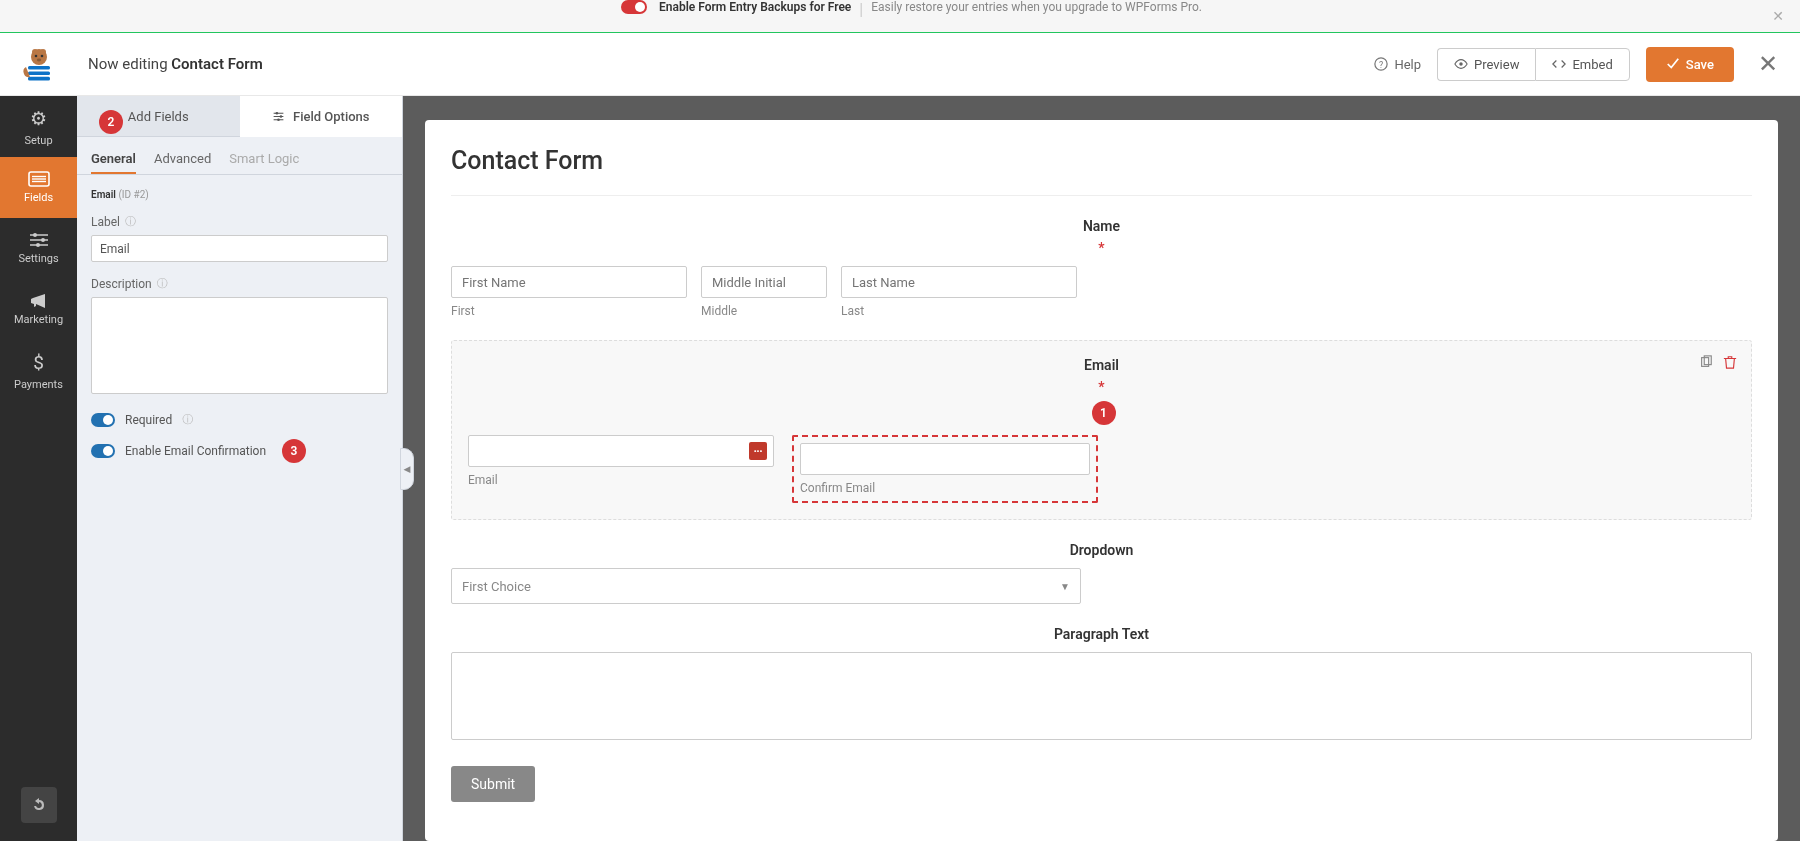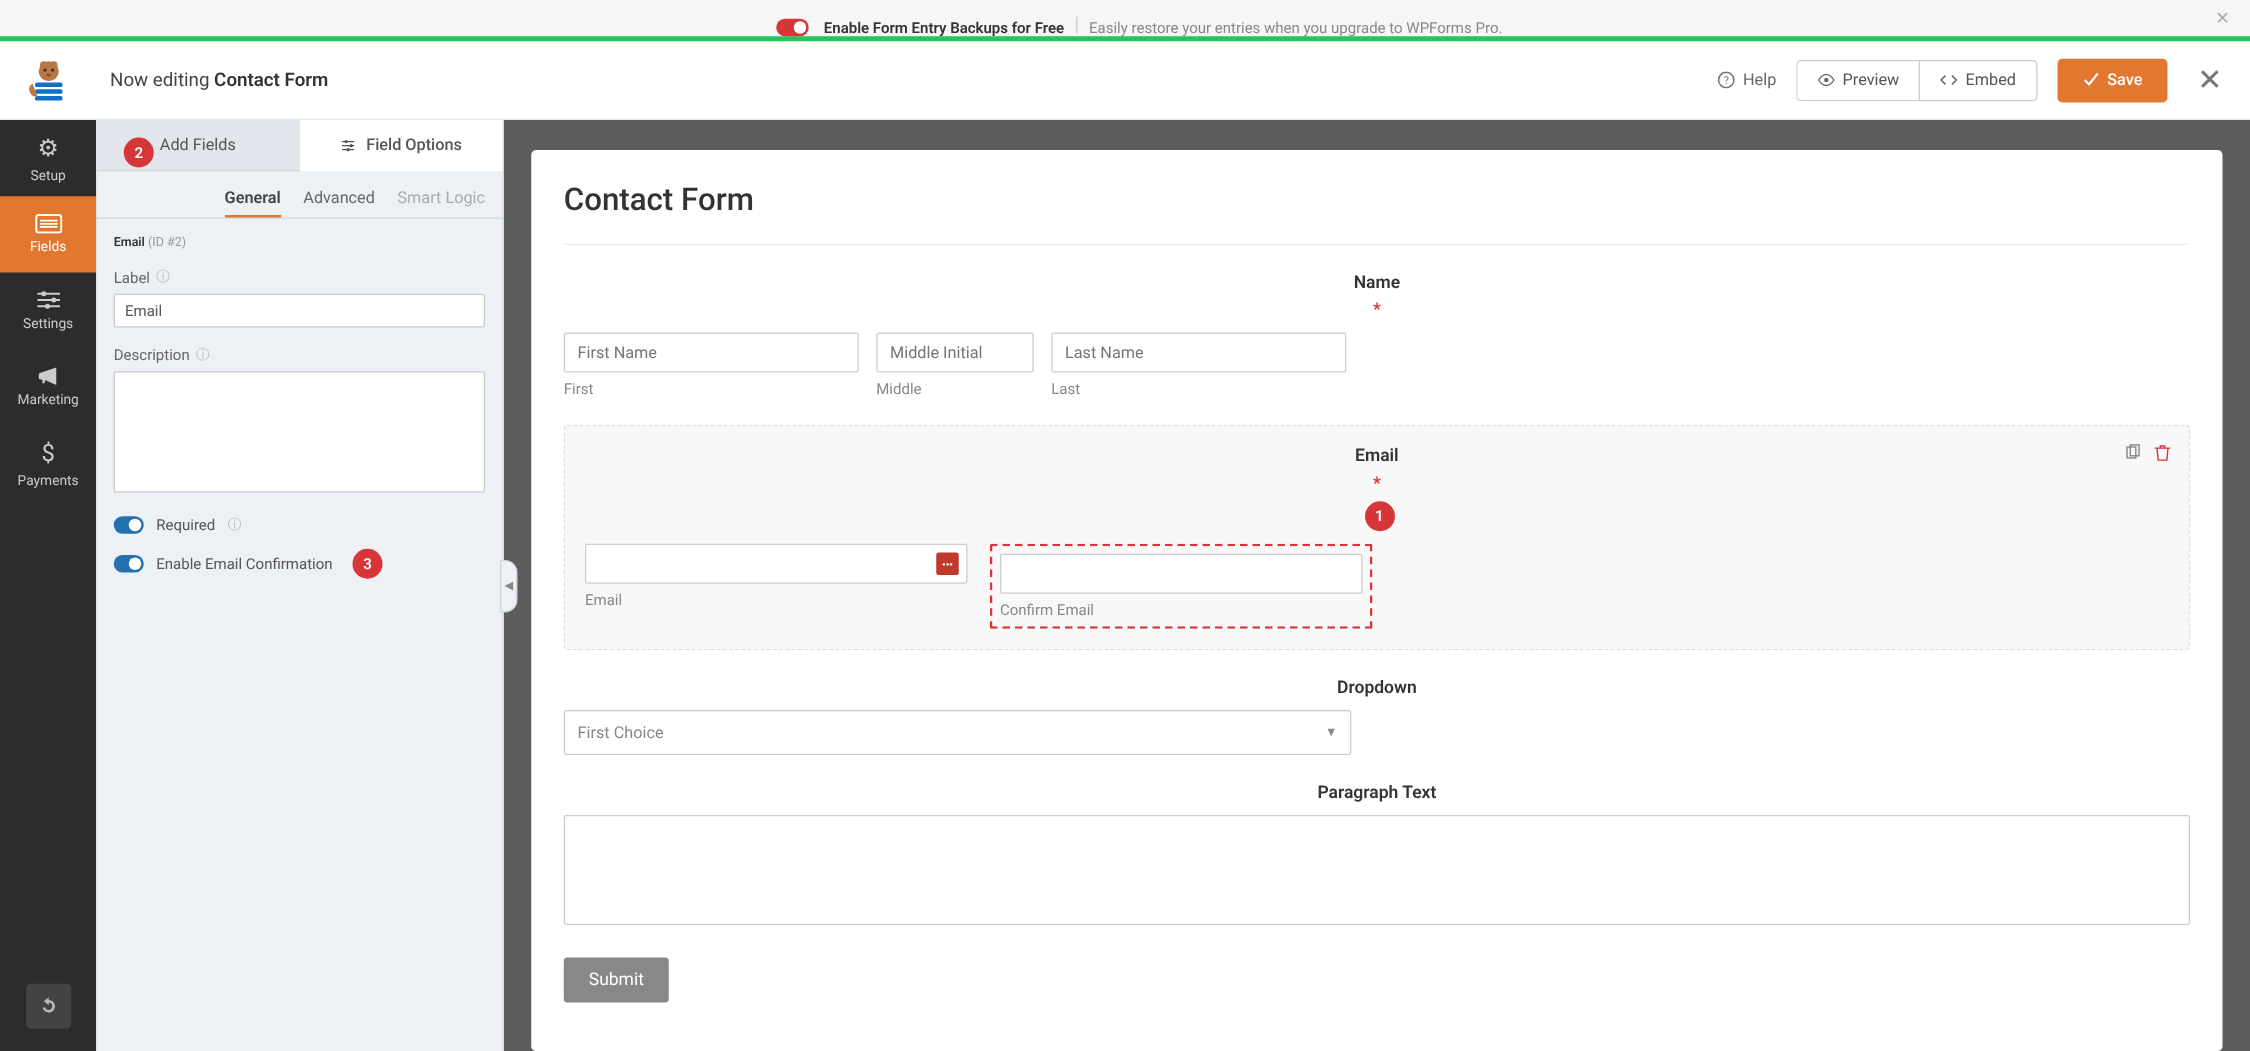--- a/index.html
+++ b/index.html
@@ -1,19 +1,19 @@
 <!DOCTYPE html>
 <html><head>
 <meta charset="utf-8">
 <style>
 * { box-sizing: border-box; margin: 0; padding: 0; font-family: -apple-system, BlinkMacSystemFont, "Segoe UI", Roboto, Arial, sans-serif; }
 body { background: #f0f0f0; width: 1800px; height: 841px; overflow: hidden; }
 
 
-.top-banner { height: 33px; background: #f6f6f6; border-bottom: 4px solid #22c55e; display: flex; align-items: flex-end; justify-content: center; position: relative; padding-left: 23px; }
+.top-banner { height: 33px; background: #f6f6f6; border-bottom: 1px solid #22c55e; display: flex; align-items: flex-start; justify-content: center; position: relative; padding-left: 23px; }
 .banner-toggle { width: 26px; height: 14px; background: #d63638; border-radius: 7px; margin-right: 12px; position: relative; }
 .banner-toggle::after { content: ''; position: absolute; width: 10px; height: 10px; background: #fff; border-radius: 50%; top: 2px; right: 2px; }
 .banner-bold { font-weight: 600; font-size: 12px; color: #333; }
 .banner-sep { margin: 0 8px; color: #ccc; }
 .banner-normal { font-size: 12px; color: #888; }
 .banner-close { position: absolute; right: 16px; top: 50%; transform: translateY(-50%); color: #aaa; cursor: pointer; font-size: 14px; }
 
 
 .header-bar { height: 63px; background: #fff; display: flex; align-items: center; padding: 0 18px; border-bottom: 1px solid #e8e8e8; }
 .logo { width: 42px; height: 42px; display: flex; align-items: center; justify-content: center; margin-right: 28px; }
@@ -36,21 +36,21 @@
 .nav-item.active { background: #e27730; color: #fff; }
 .nav-item .nav-icon { font-size: 19px; }
 .nav-revert { position: absolute; bottom: 18px; left: 50%; transform: translateX(-50%); width: 36px; height: 36px; background: #444; border-radius: 4px; display: flex; align-items: center; justify-content: center; cursor: pointer; color: #bbb; }
 
 
 .options-panel { width: 326px; background: #edf0f5; border-right: 1px solid #d0d5dd; position: relative; }
 .panel-tabs { display: flex; height: 41px; }
 .panel-tab { flex: 1; display: flex; align-items: center; justify-content: center; gap: 8px; font-size: 13px; color: #555; cursor: pointer; background: #e2e6ec; border-bottom: 1px solid #d0d5dd; }
 .panel-tab.active { background: #fff; font-weight: 500; border-bottom: none; }
 .panel-tab-icon { font-size: 13px; }
-.panel-subtabs { display: flex; padding: 8px 14px 0; gap: 18px; font-size: 13px; border-bottom: 1px solid #d0d5dd; justify-content: flex-end; }
+.panel-subtabs { display: flex; padding: 8px 14px 0; gap: 18px; font-size: 13px; border-bottom: 1px solid #d0d5dd; }
 .subtab { color: #666; padding: 6px 0; cursor: pointer; }
 .subtab.active { color: #444; font-weight: 600; border-bottom: 2px solid #e27730; }
 .subtab.disabled { color: #aaa; cursor: not-allowed; }
 .panel-body { padding: 14px; }
 .panel-section-title { font-size: 10px; color: #333; font-weight: 600; margin-bottom: 14px; }
 .panel-section-title .muted { color: #999; font-weight: 400; }
 .panel-field { margin-bottom: 14px; }
 .panel-label { font-size: 12px; color: #666; display: flex; align-items: center; gap: 5px; margin-bottom: 6px; }
 .panel-label .help-icon { color: #bbb; font-size: 11px; }
 .panel-input { width: 100%; height: 27px; border: 1px solid #ccc; background: #fff; padding: 0 8px; font-size: 12px; color: #555; border-radius: 2px; }

